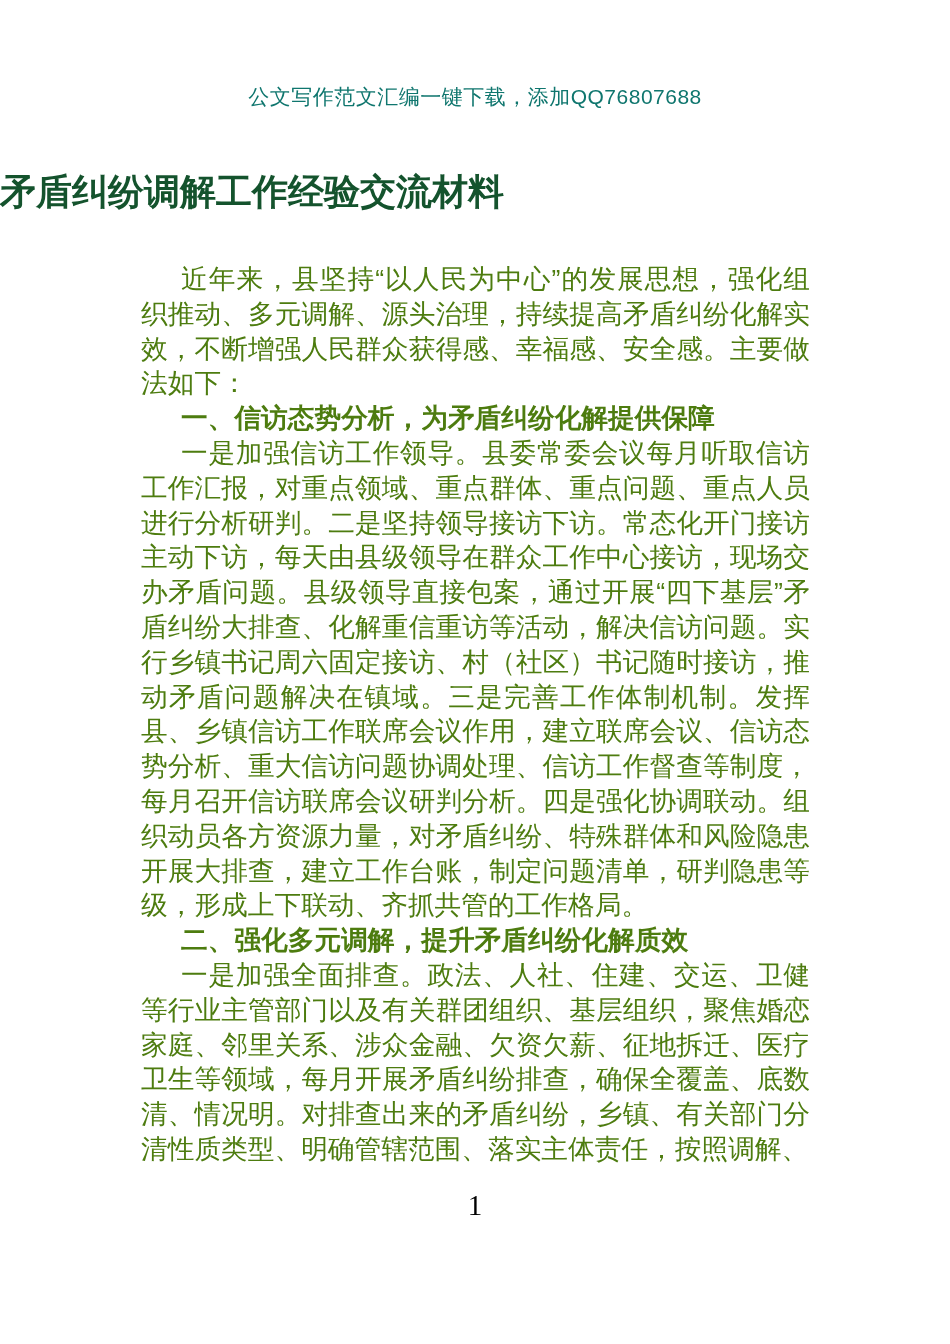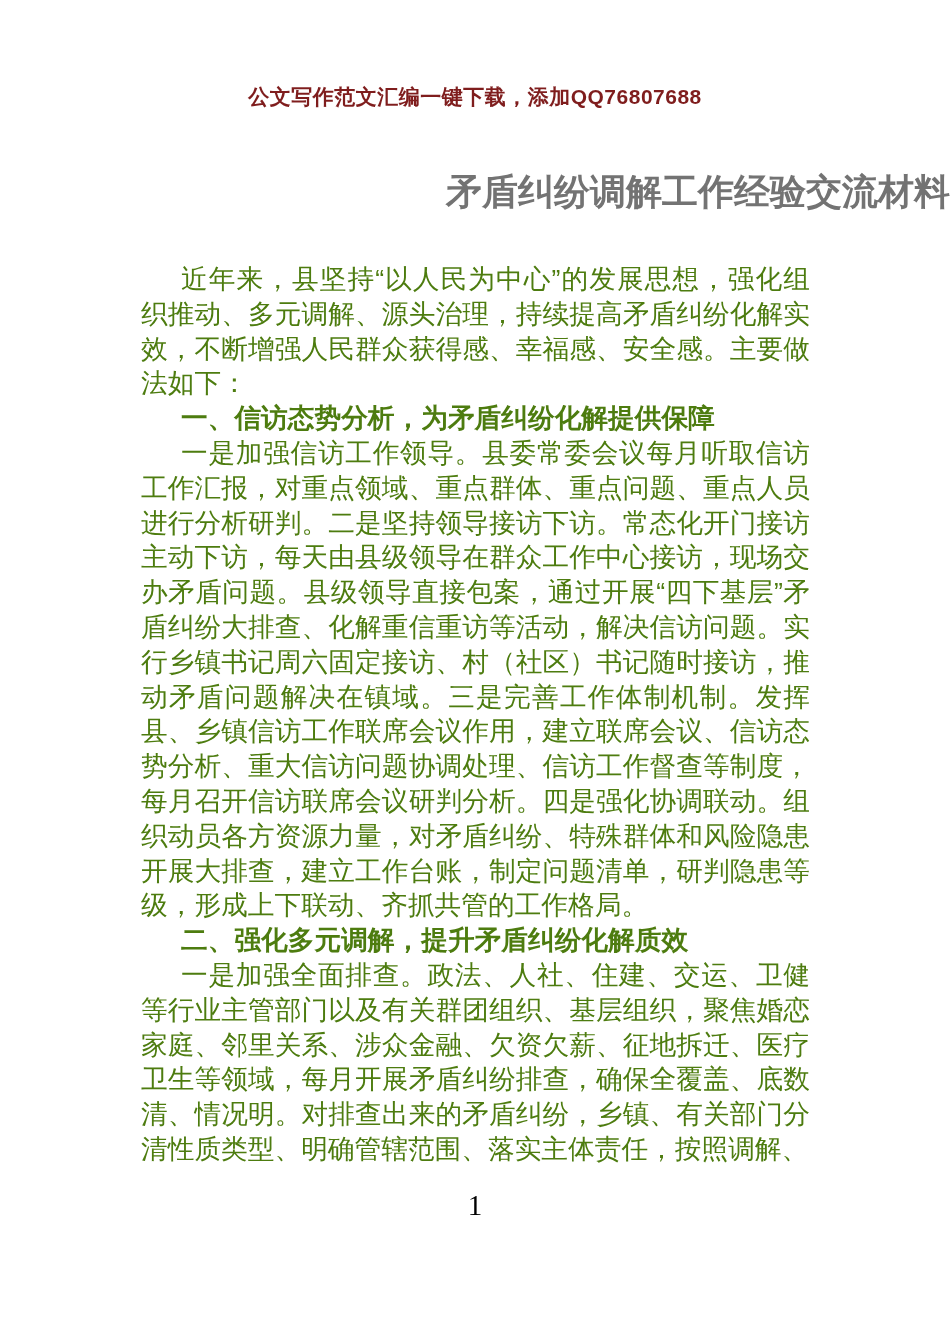--- a/index.html
+++ b/index.html
@@ -27,25 +27,25 @@
     letter-spacing: 0.5px;
     font-weight: normal;
     
   }
   .doc-title {
     position: absolute;
     top: 166px;
     left: 0;
     width: 100%;
     margin: 0;
-    text-align: right;
+    text-align: left;
     font-size: 36px;
     line-height: 52px;
     font-weight: bold;
-    color: #737373;
+    color: #14532d;
   }
   .doc-body {
     position: absolute;
     top: 262px;
     left: 141px;
     width: 669px;
     font-size: 26.7px;
     line-height: 34.8px;
     text-align: justify;
     text-justify: inter-ideograph;
@@ -70,21 +70,21 @@
     font-size: 29px;
     line-height: 34px;
     color: #000000;
   }
 </style>
 </head>
 <body>
 
 <div class="page" style="background: rgb(255, 255, 255);">
 
-  <div class="promo-header" style="color: #7f1d1d; font-weight: bold;">公文写作范文汇编一键下载，添加QQ76807688</div>
+  <div class="promo-header" style="color: #0f766e;">公文写作范文汇编一键下载，添加QQ76807688</div>
 
   <h1 class="doc-title">矛盾纠纷调解工作经验交流材料</h1>
 
   <div class="doc-body" id="doc-body">
       <p class="para body">近年来，县坚持“以人民为中心”的发展思想，强化组织推动、多元调解、源头治理，持续提高矛盾纠纷化解实效，不断增强人民群众获得感、幸福感、安全感。主要做法如下：</p>
       <p class="para heading">一、信访态势分析，为矛盾纠纷化解提供保障</p>
       <p class="para body">一是加强信访工作领导。县委常委会议每月听取信访工作汇报，对重点领域、重点群体、重点问题、重点人员进行分析研判。二是坚持领导接访下访。常态化开门接访主动下访，每天由县级领导在群众工作中心接访，现场交办矛盾问题。县级领导直接包案，通过开展“四下基层”矛盾纠纷大排查、化解重信重访等活动，解决信访问题。实行乡镇书记周六固定接访、村（社区）书记随时接访，推动矛盾问题解决在镇域。三是完善工作体制机制。发挥县、乡镇信访工作联席会议作用，建立联席会议、信访态势分析、重大信访问题协调处理、信访工作督查等制度，每月召开信访联席会议研判分析。四是强化协调联动。组织动员各方资源力量，对矛盾纠纷、特殊群体和风险隐患开展大排查，建立工作台账，制定问题清单，研判隐患等级，形成上下联动、齐抓共管的工作格局。</p>
       <p class="para heading">二、强化多元调解，提升矛盾纠纷化解质效</p>
       <p class="para body">一是加强全面排查。政法、人社、住建、交运、卫健等行业主管部门以及有关群团组织、基层组织，聚焦婚恋家庭、邻里关系、涉众金融、欠资欠薪、征地拆迁、医疗卫生等领域，每月开展矛盾纠纷排查，确保全覆盖、底数清、情况明。对排查出来的矛盾纠纷，乡镇、有关部门分清性质类型、明确管辖范围、落实主体责任，按照调解、</p>
     </div>

